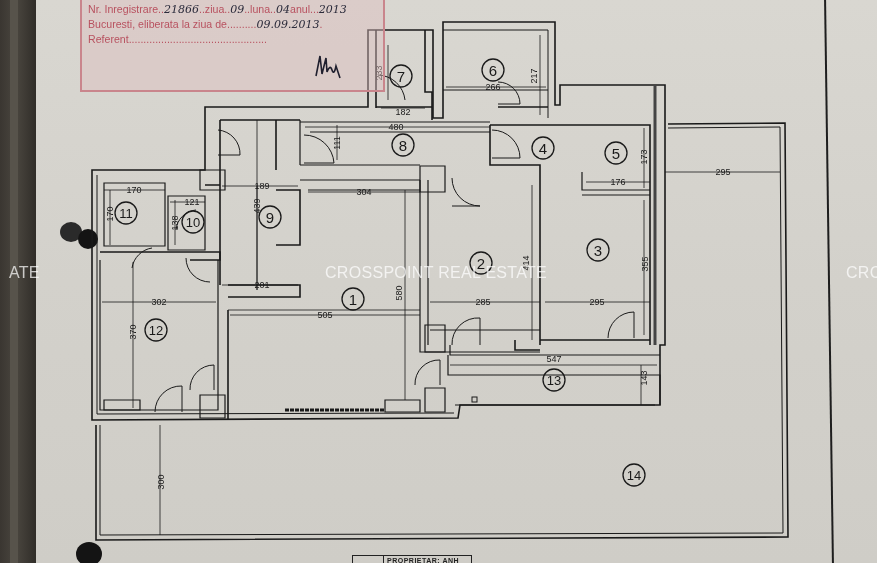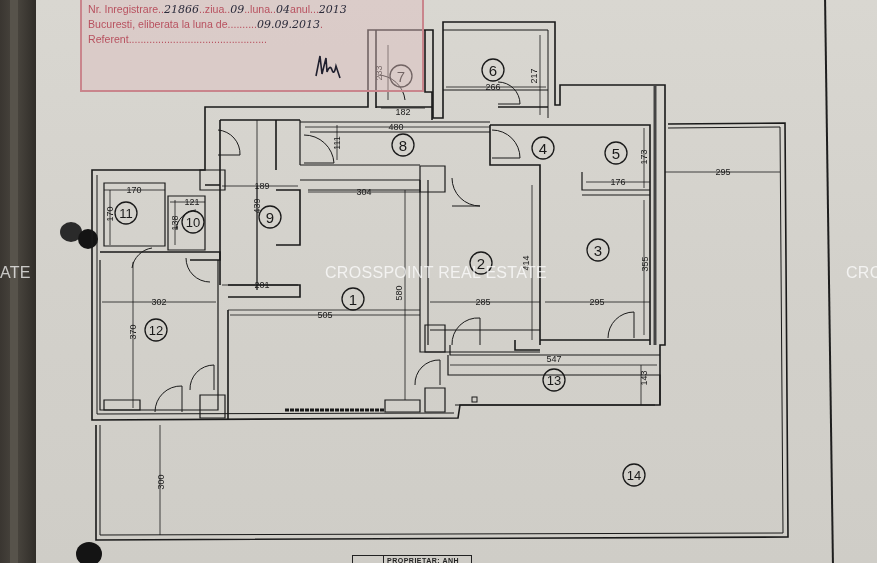--- a/index.html
+++ b/index.html
@@ -2,21 +2,21 @@
 <html><head>
 <meta charset="utf-8">
 <style>
   html, body { margin: 0; padding: 0; }
   body { width: 877px; height: 563px; overflow: hidden; background: #2e2b27; position: relative; font-family: "Liberation Sans", sans-serif; }
   .binder { position: absolute; left: 0; top: 0; width: 40px; height: 563px; background: linear-gradient(90deg, #3a3631 0%, #4a463f 40%, #2b2824 100%); }
   .binder-strip { position: absolute; left: 10px; top: 0; width: 8px; height: 563px; background: #57534b; }
   .paper { position: absolute; left: 36px; top: 0; width: 841px; height: 563px; background: linear-gradient(180deg, #d9d7d1 0%, #d3d1cb 50%, #cfcdc7 100%); }
   .fold-line { position: absolute; left: 828px; top: 0; width: 2px; height: 563px; background: #1e1e1e; transform: skewX(0.8deg); }
   .punch { position: absolute; border-radius: 50%; background: #141414; }
-  .stamp { position: absolute; left: 80px; top: 0; width: 344px; height: 92px; border: 2px solid #c9858c; border-top: none; background: rgba(222,190,190,0.45); color: #b8515f; font-size: 10.6px; line-height: 14.2px; padding: 2px 6px 0 6px; box-sizing: border-box; }
+  .stamp { position: absolute; left: 80px; top: 0; width: 305px; height: 92px; border: 2px solid #c9858c; border-top: none; background: rgba(222,190,190,0.45); color: #b8515f; font-size: 10.6px; line-height: 14.2px; padding: 2px 6px 0 6px; box-sizing: border-box; }
   .stamp .row { white-space: nowrap; overflow: hidden; }
   .stamp .hw { color: #2a2a3a; font-family: "DejaVu Serif", serif; font-style: italic; font-size: 11px; }
   .stamp .faint { color: #c58a92; }
   .signature { position: absolute; left: 312px; top: 52px; width: 32px; height: 28px; }
   svg.plan { position: absolute; left: 0; top: 0; }
   .room-num { font-family: "Liberation Sans", sans-serif; font-size: 15px; fill: #1a1a1a; text-anchor: middle; dominant-baseline: central; }
   .dim { font-family: "Liberation Sans", sans-serif; font-size: 9px; fill: #1a1a1a; text-anchor: middle; }
   .watermark { position: absolute; color: rgba(255,255,255,0.72); font-size: 16px; letter-spacing: 0.3px; white-space: nowrap; top: 264px; }
   .title-box { position: absolute; left: 352px; top: 555px; width: 118px; height: 10px; border: 1px solid #222; border-bottom: none; }
   .title-box .cell { position: absolute; left: 0; top: 0; width: 30px; height: 10px; border-right: 1px solid #222; }
@@ -188,30 +188,30 @@
   <text class="dim" x="554" y="362">547</text>
   <text class="dim" x="647" y="378" transform="rotate(-90 647 378)">143</text>
   <text class="dim" x="164" y="482" transform="rotate(-90 164 482)">300</text>
 </svg>
 
 <div class="stamp">
   <div class="row">
     <span>Nr. Inregistrare</span>..<span class="hw">21866</span>..<span>ziua</span>..<span class="hw">09</span>..<span>luna</span>..<span class="hw">04</span><span>anul</span>...<span class="hw">2013</span>
   </div>
   <div class="row">
-    <span>Bucuresti, eliberata la luna de</span>..........<span class="hw">09.09.2013</span>.
+    <span>Bucuresti, eliberata la ziua de</span>..........<span class="hw">09.09.2013</span>.
   </div>
   <div class="row">
     <span>Referent</span>...............................................
   </div>
 </div>
 <svg class="signature" viewBox="0 0 32 28">
   <path d="M4 24 L8 4 L10 22 L14 6 L15 20 Q18 12 20 18 Q22 24 24 14 L28 26" fill="none" stroke="#1f1f2e" stroke-width="1.6"></path>
 </svg>
 
-<div class="watermark" style="left:0px;">ATE</div>
+<div class="watermark" style="left:0px;padding-left:9px;">ATE</div>
 <div class="watermark" style="left:325px;">CROSSPOINT REAL ESTATE</div>
 <div class="watermark" style="left:846px;">CRC</div>
 
 <div class="title-box">
   <div class="cell"></div>
   <div class="txt">PROPRIETAR: ANH</div>
 </div>
 
 </body></html>

